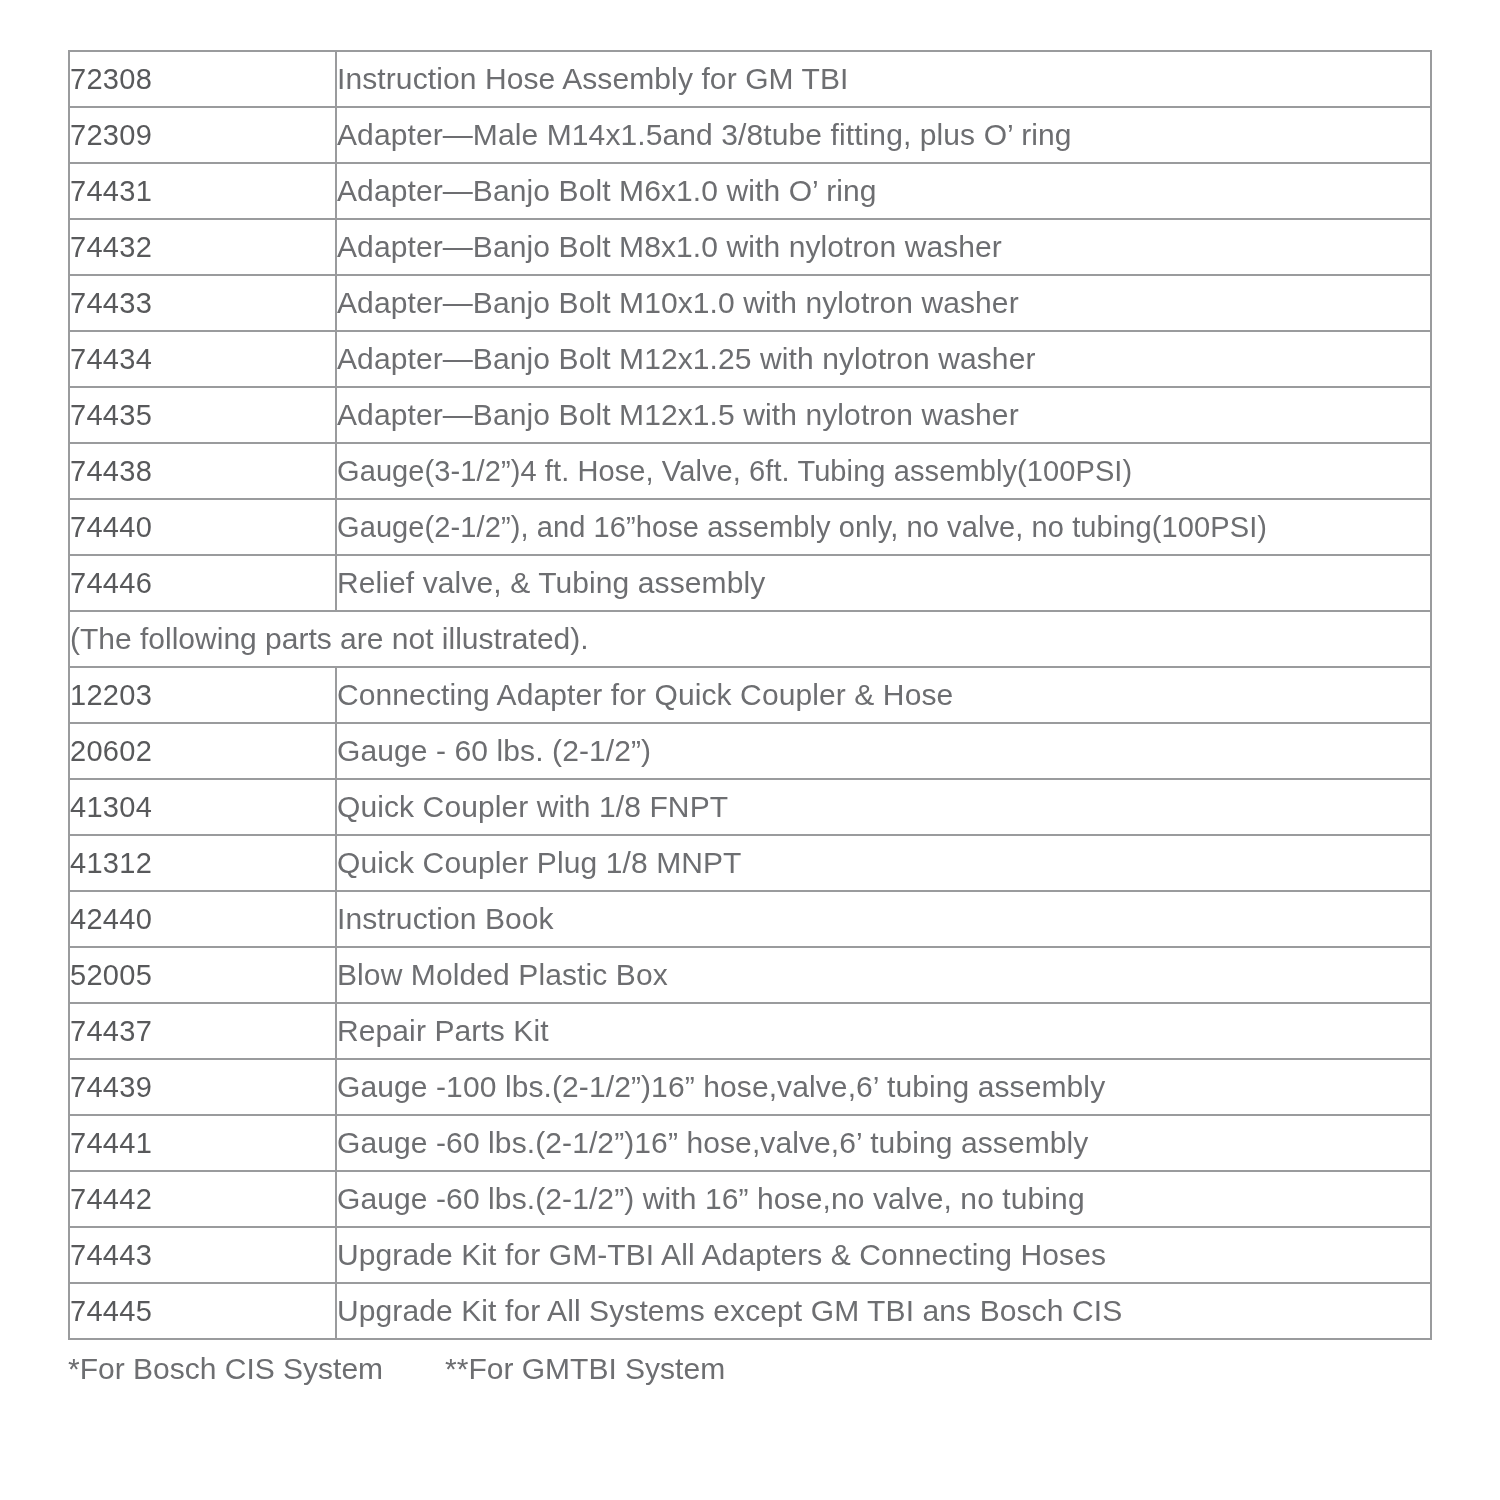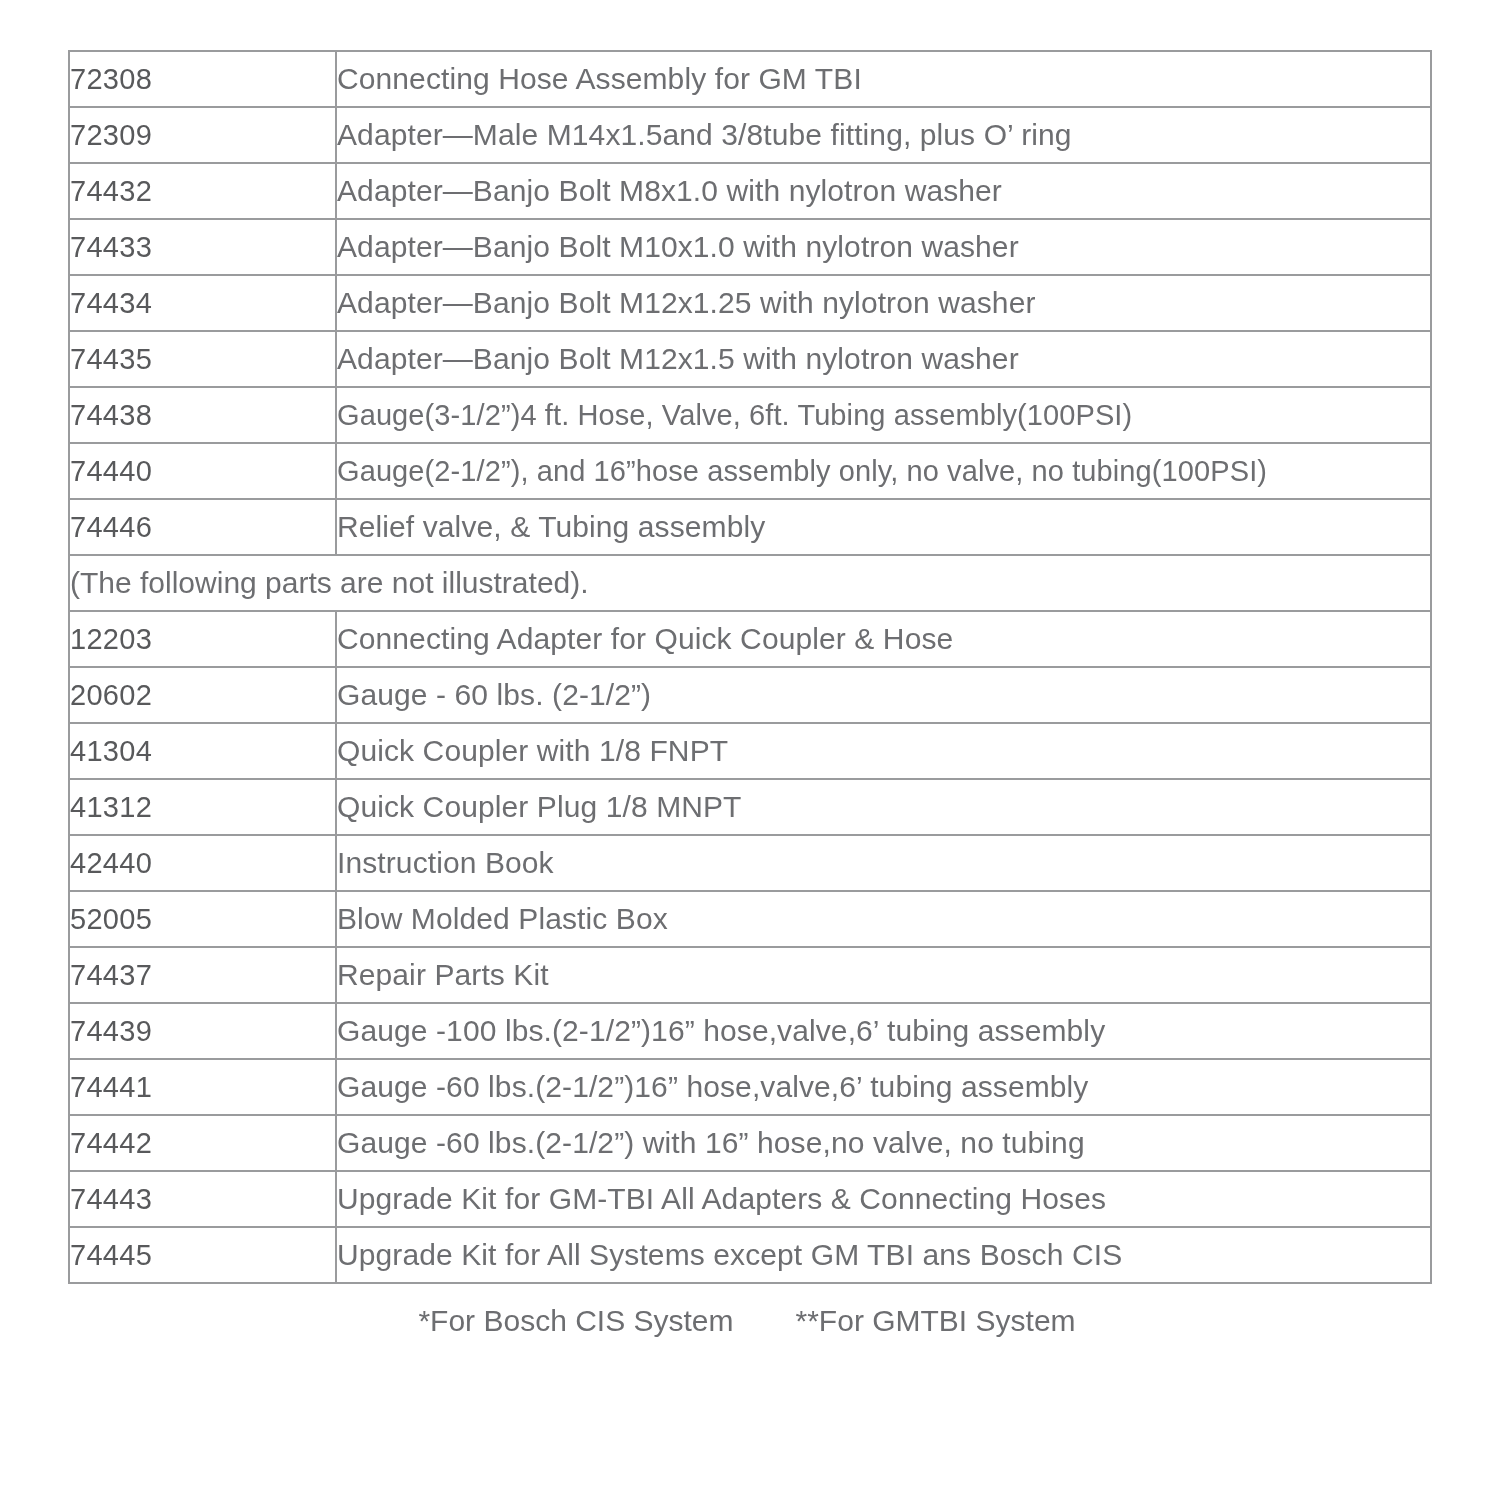--- a/index.html
+++ b/index.html
@@ -60,48 +60,52 @@
     font-size: 30px;
     color: #6d6e71;
     padding-left: 68px;
     border-left: 2px solid #9a9b9d;
     border-right: 2px solid #9a9b9d;
     border-top: 2px solid #9a9b9d;
     border-bottom: 2px solid #9a9b9d;
   }
   .footnotes {
     width: 1364px;
-    margin-top: 20px;
+    margin-top: 12px;
     display: flex;
-    justify-content: center;
+    justify-content: flex-start;
     gap: 62px;
     font-size: 30px;
     color: #6d6e71;
     padding-right: 6px;
     box-sizing: border-box;
   }
   .footnote {
     white-space: nowrap;
   }
 </style>
 </head>
 <body>
 
 <div class="page">
 
   <table class="parts">
     <tbody>
 
       <tr>
         <td class="num">72308</td>
-        <td class="desc">Connecting Hose Assembly for GM TBI</td>
+        <td class="desc">Instruction Hose Assembly for GM TBI</td>
       </tr>
       <tr>
         <td class="num">72309</td>
         <td class="desc">Adapter—Male M14x1.5and 3/8tube fitting, plus O’ ring</td>
+      </tr>
+      <tr>
+        <td class="num">74431</td>
+        <td class="desc">Adapter—Banjo Bolt M6x1.0 with O’ ring</td>
       </tr>
       <tr>
         <td class="num">74432</td>
         <td class="desc">Adapter—Banjo Bolt M8x1.0 with nylotron washer</td>
       </tr>
       <tr>
         <td class="num">74433</td>
         <td class="desc">Adapter—Banjo Bolt M10x1.0 with nylotron washer</td>
       </tr>
       <tr>

